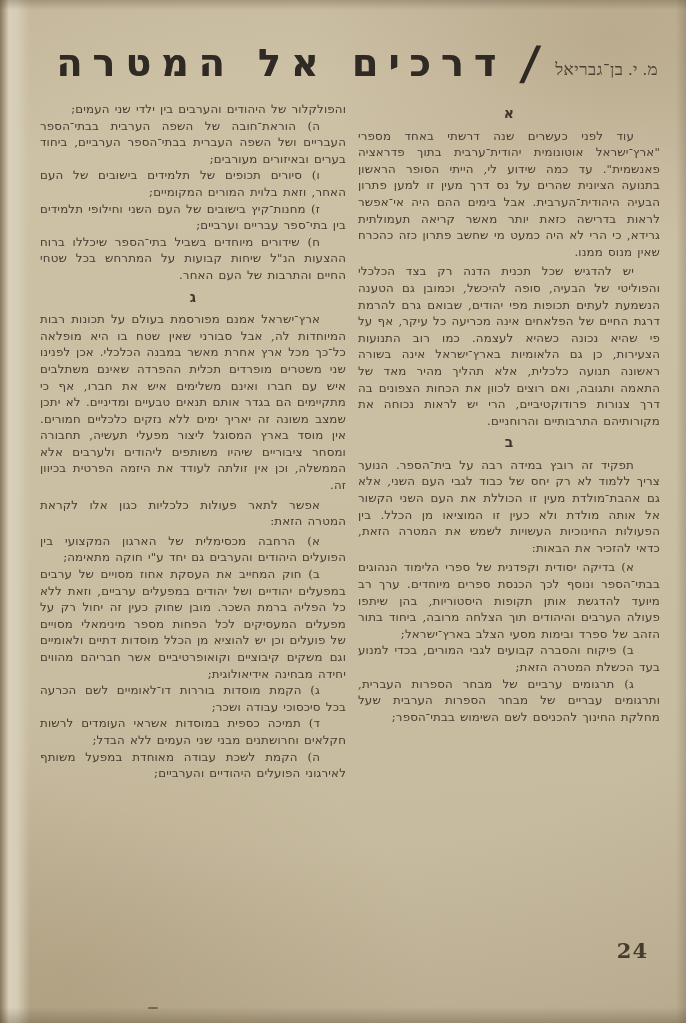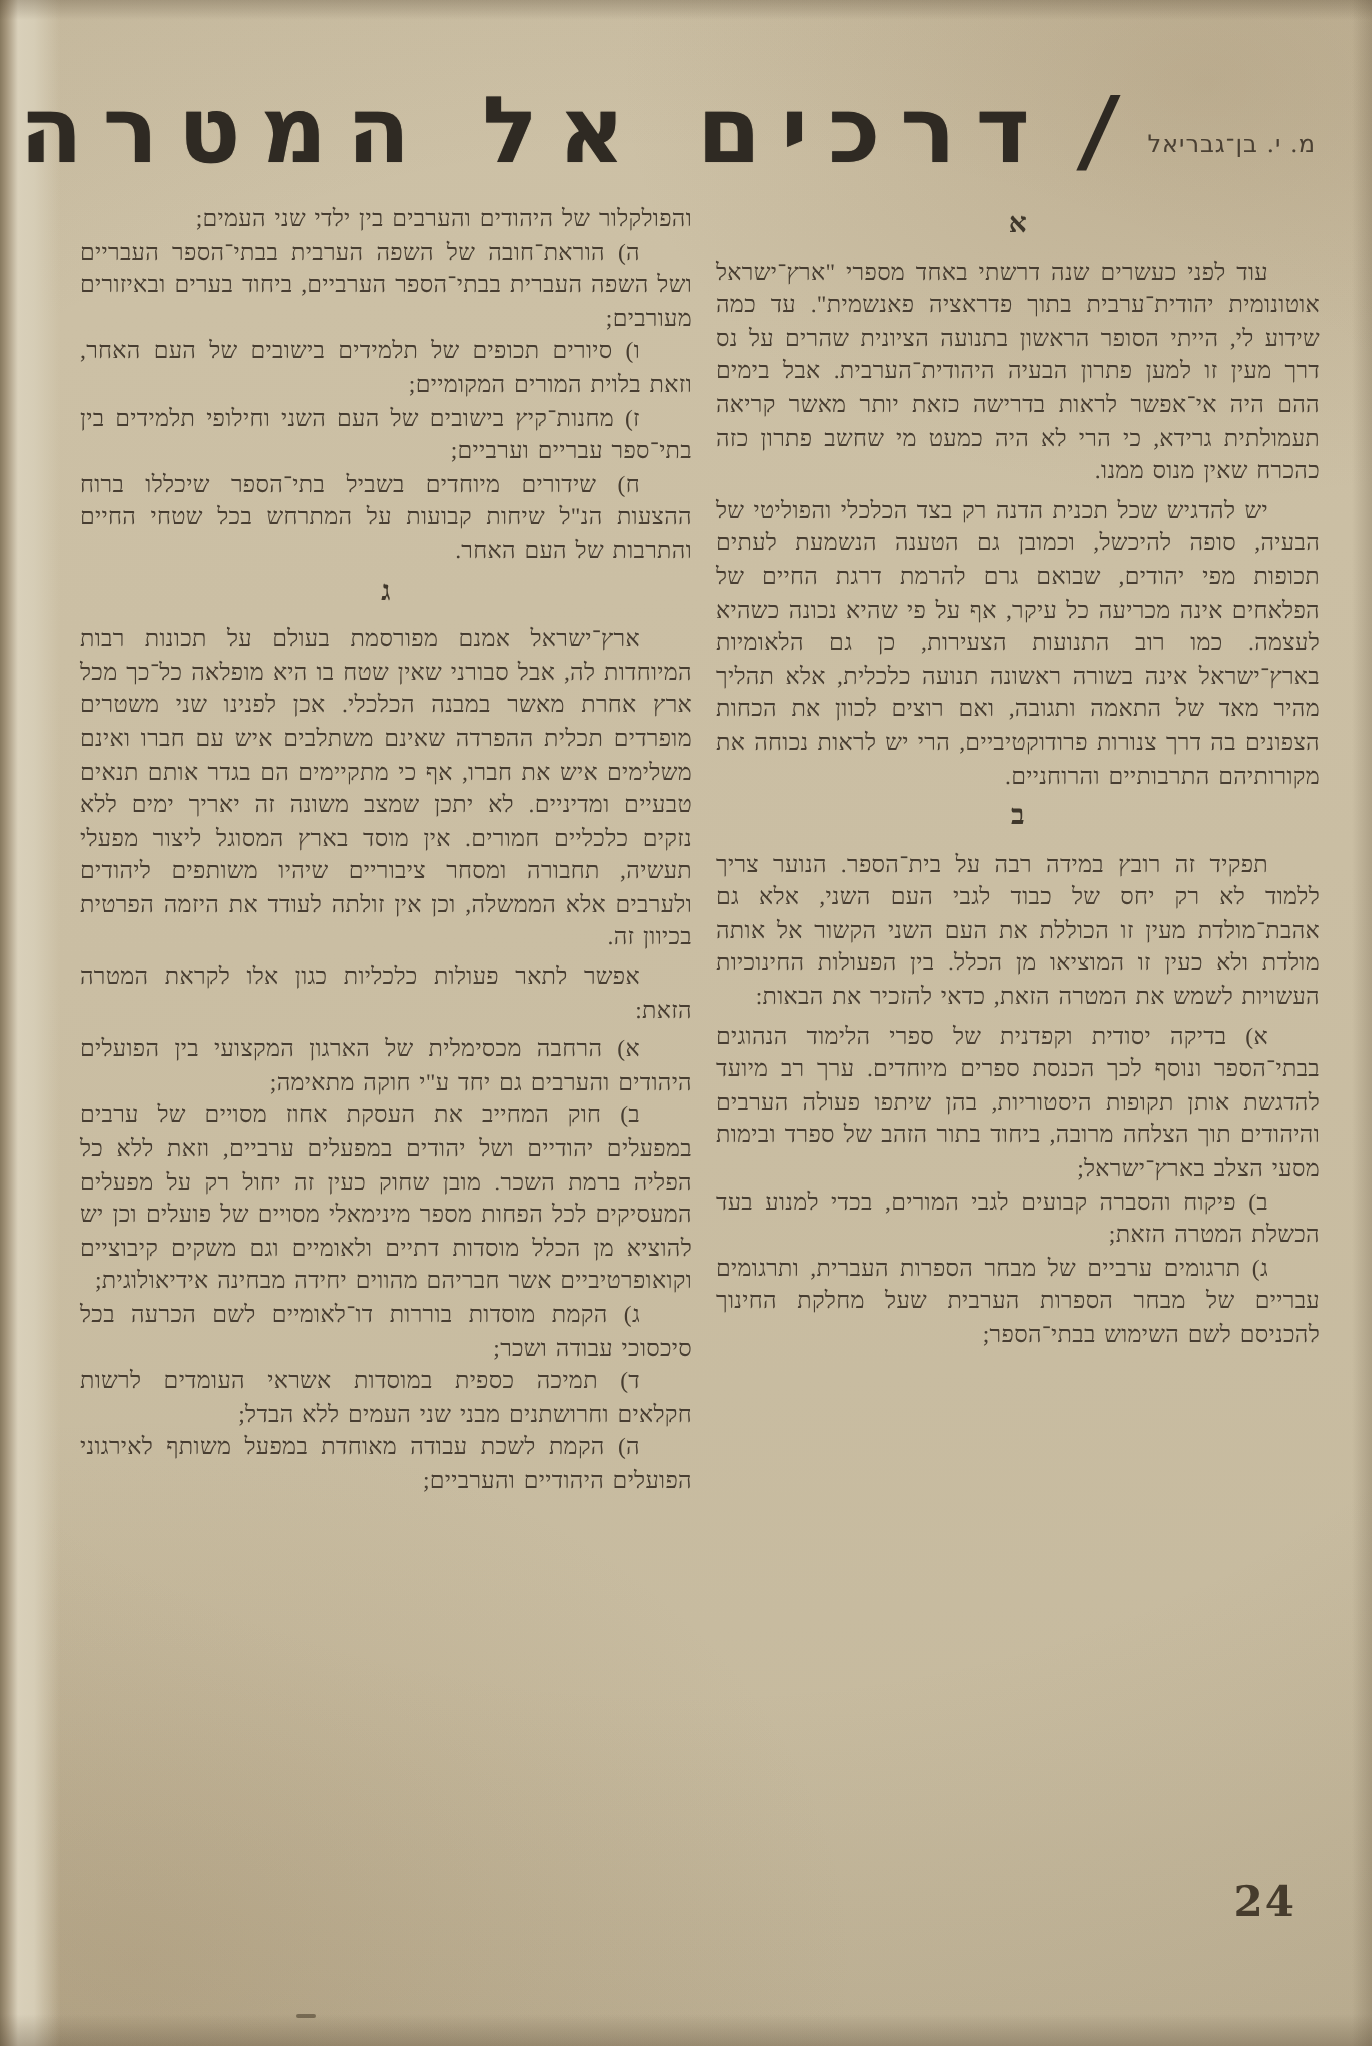--- a/index.html
+++ b/index.html
@@ -25,31 +25,31 @@
     background:linear-gradient(0deg,rgba(75,60,40,.30),rgba(75,60,40,0));}
   .edge-right{position:absolute;right:0;top:0;bottom:0;width:10px;pointer-events:none;
     background:linear-gradient(270deg,rgba(75,60,40,.22),rgba(75,60,40,0));}
   .speck{position:absolute;left:148px;bottom:14px;width:10px;height:2px;background:rgba(70,58,40,.55);border-radius:1px;}
 
   
   .masthead{
     position:absolute;top:40px;right:28px;left:30px;
     direction:rtl;display:flex;align-items:center;gap:14px;
   }
-  .author{font-size:12px;letter-spacing:.5px;color:#4a4033;white-space:nowrap;padding-top:14px;}
+  .author{font-size:17px;letter-spacing:.5px;color:#4a4033;white-space:nowrap;padding-top:14px;font-family:Liberation Serif, serif;}
   .slash{font-size:46px;font-weight:bold;color:#2e2922;line-height:1;transform:skewX(-8deg);padding:0 2px;}
   .doc-title{
-    font-size:46px;font-weight:bold;color:#2f2a23;
+    font-size:38px;font-weight:bold;color:#2f2a23;
     letter-spacing:10px;white-space:nowrap;line-height:1.1;
     text-shadow:0 0 .4px rgba(47,42,35,.6);
   }
 
   
   .col{position:absolute;direction:rtl;text-align:justify;
-    font-size:11.8px;line-height:16.6px;letter-spacing:.15px;word-spacing:1.2px;color:#473d31;font-family:Liberation Serif, serif;}
+    font-size:11.8px;line-height:16.6px;letter-spacing:.15px;word-spacing:1.2px;color:#473d31;}
   .col-first{top:100px;right:26px;width:302px;}
   .col-second{top:101px;left:40px;width:306px;}
   .sec{ text-align:center;font-size:14px;font-weight:bold;color:#3f372b;margin:5px 0 6px;text-indent:0;}
   .para{margin:0;text-indent:26px;}
   .para.no-indent{text-indent:0;}
   .para.space-before{margin-top:3px;}
   .pgnum{
     position:absolute;right:38px;top:938px;
     font-size:21px;font-weight:bold;letter-spacing:1px;color:#463c2d;
   }

